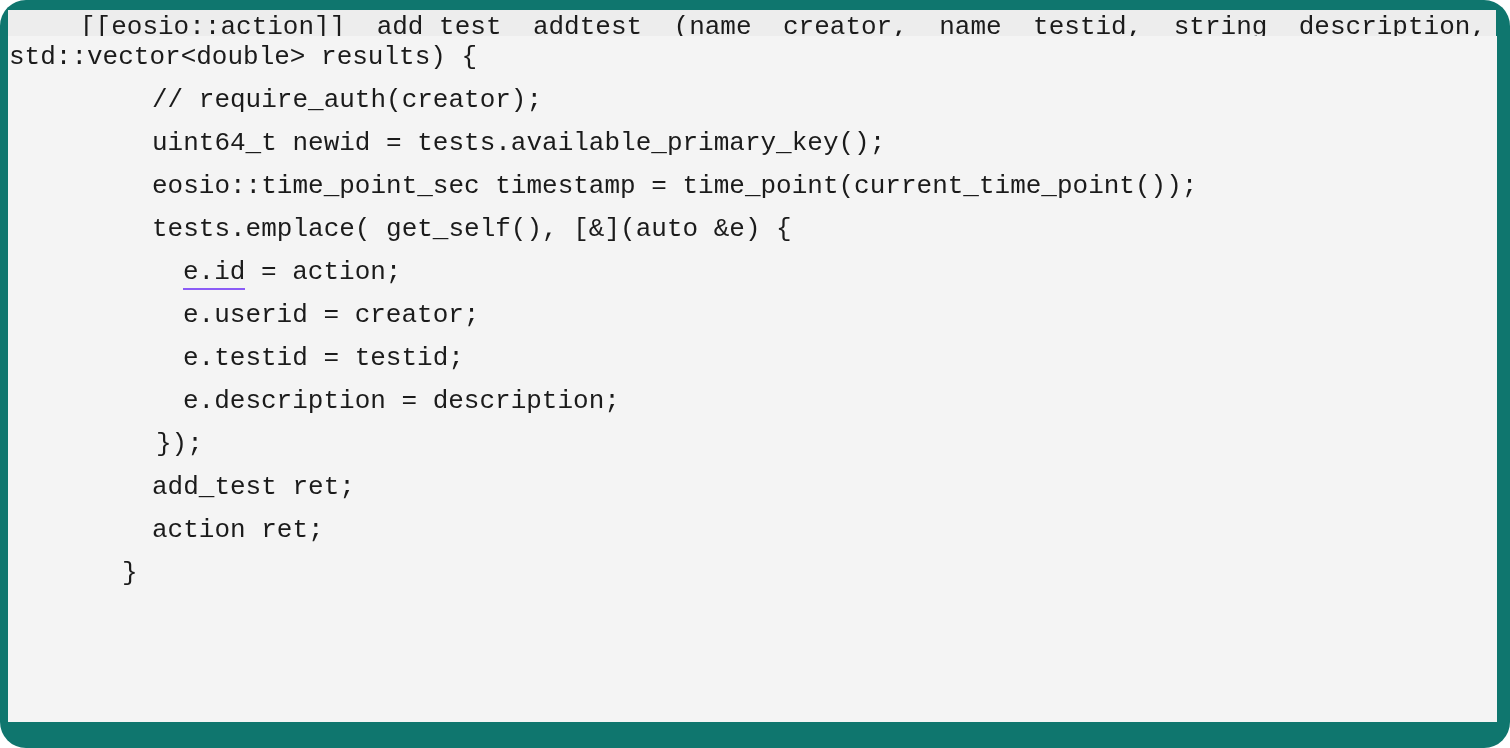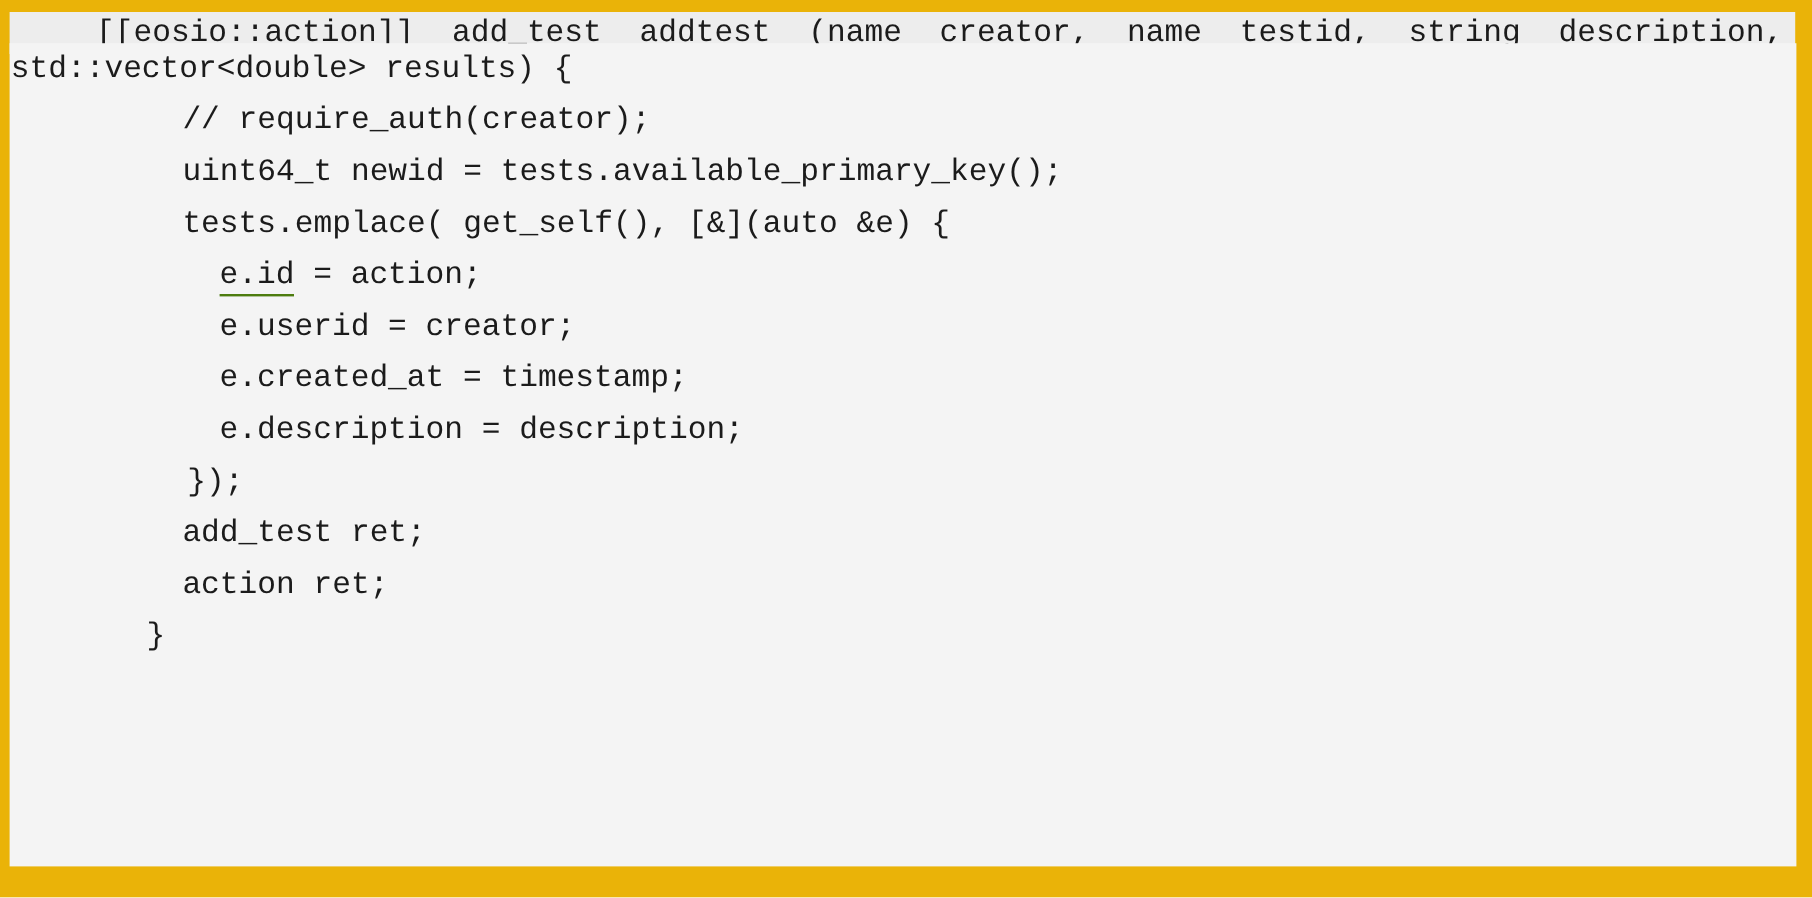--- a/index.html
+++ b/index.html
@@ -4,24 +4,25 @@
 <style>
   html, body {
     margin: 0;
     padding: 0;
     background: #ffffff;
   }
   .screen {
     position: relative;
     width: 1510px;
     height: 748px;
-    background: #eab308;
+    background: #0f766e;
     overflow: hidden;
     font-family: "Liberation Mono", "DejaVu Sans Mono", monospace;
     color: #1b1b1b;
+    border-radius: 26px;
   }
   .highlight-band {
     position: absolute;
     left: 8px;
     top: 10px;
     width: 1488px;
     height: 35px;
     background: #ededed;
   }
   .code-body {
@@ -50,38 +51,39 @@
     padding-left: 72px;
     padding-right: 10px;
   }
   
   .style-flush { padding-left: 1px; }
   .style-stmt  { padding-left: 144px; }
   .style-inner { padding-left: 175px; }
   .style-close { padding-left: 148px; }
   .style-brace { padding-left: 114px; }
   .u {
-    border-bottom: 2px solid #4d7c0f;
+    border-bottom: 2px solid #8b5cf6;
     padding-bottom: 1px;
   }
 </style>
 </head>
 <body>
 
 <div class="screen">
   <div class="highlight-band">
       <div class="line style-first">[[eosio::action]] add_test addtest (name creator, name testid, string description,</div>
     </div>
   <div class="code-body">
       <div class="line style-flush">std::vector&lt;double&gt; results) {</div>
       <div class="line style-stmt">// require_auth(creator);</div>
       <div class="line style-stmt">uint64_t newid = tests.available_primary_key();</div>
+      <div class="line style-stmt">eosio::time_point_sec timestamp = time_point(current_time_point());</div>
       <div class="line style-stmt">tests.emplace( get_self(), [&amp;](auto &amp;e) {</div>
       <div class="line style-inner"><span class="u">e.id</span><span> = action;</span></div>
       <div class="line style-inner">e.userid = creator;</div>
-      <div class="line style-inner">e.created_at = timestamp;</div>
+      <div class="line style-inner">e.testid = testid;</div>
       <div class="line style-inner">e.description = description;</div>
       <div class="line style-close">});</div>
       <div class="line style-stmt">add_test ret;</div>
       <div class="line style-stmt">action ret;</div>
       <div class="line style-brace">}</div>
     </div>
 </div>
 
 </body></html>

